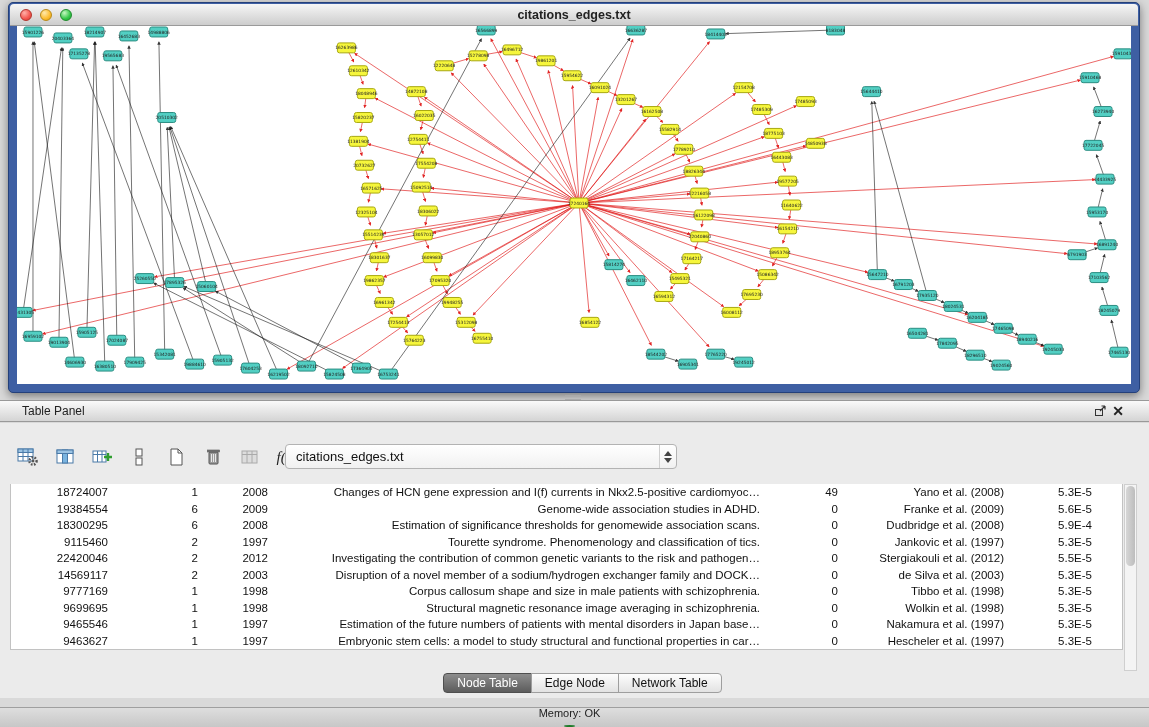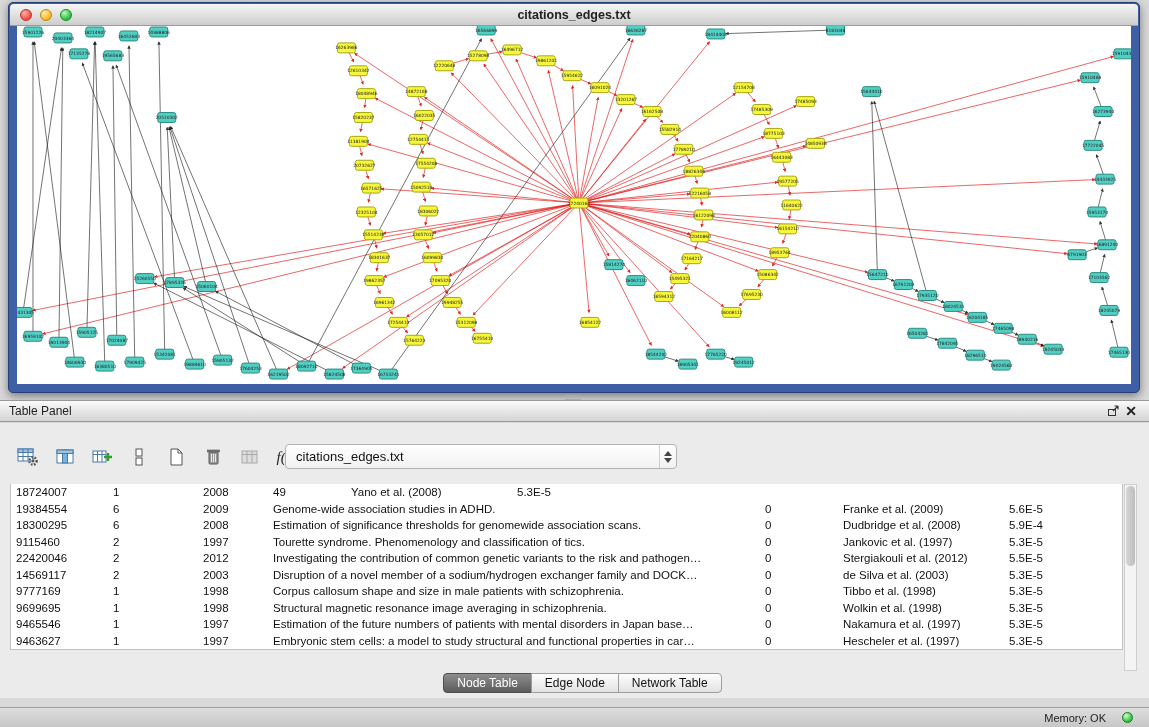--- a/index.html
+++ b/index.html
@@ -27,21 +27,21 @@
   .node-y { fill:#f6f63c; stroke:#a8a810; stroke-width:1; }
   .nlabel { font:4.4px "DejaVu Sans", sans-serif; fill:#222; text-anchor:middle; }
 
   
   .grip { position:absolute; left:565px; top:395px; width:16px; height:5px;
     border-top:1px solid #aaa; border-bottom:1px solid #aaa; }
 
   
   .panel-header { position:absolute; left:0; top:400px; width:1149px; height:22px;
     background:linear-gradient(#fafafa,#d4d4d4); border-top:1px solid #999; border-bottom:1px solid #999;
-    display:flex; align-items:center; padding:0 9px; font-size:12px; color:#222; }
+    display:flex; align-items:center; padding:0 22px; font-size:12px; color:#222; }
   .panel-header .spacer { flex:1; }
   .hdr-btn { width:18px; height:16px; display:flex; align-items:center; justify-content:center;
     background:none; border:none; cursor:default; color:#222; }
   .close-x { font-size:14px; font-weight:bold; line-height:14px; }
 
   .panel-body { position:absolute; left:0; top:423px; width:1149px; height:275px; background:#ebebeb; }
 
   .toolbar { position:absolute; left:14px; top:20px; height:28px; display:flex; align-items:center; gap:9px; }
   .tool-btn { width:28px; height:26px; background:none; border:none; display:flex; align-items:center; justify-content:center; }
   .fx { font-family:"Liberation Serif", serif; font-style:italic; font-size:15px; color:#222; }
@@ -53,21 +53,21 @@
     display:flex; flex-direction:column; align-items:center; justify-content:center; gap:2px; }
   .tri-up   { width:0; height:0; border-left:4px solid transparent; border-right:4px solid transparent; border-bottom:5px solid #444; }
   .tri-down { width:0; height:0; border-left:4px solid transparent; border-right:4px solid transparent; border-top:5px solid #444; }
 
   
   .tbl { position:absolute; left:10px; top:61px; width:1113px; }
   .thead { display:flex; border:1px solid #8e8e8e; background:#cfe7f4; }
   .th { font-size:12px; line-height:19px; text-align:center; color:#222;
     border-right:1px solid #9fb9c9; overflow:hidden; white-space:nowrap; }
   .th:last-child { border-right:none; }
-  .tbody { background:#fff; border:1px solid #c2c2c2; border-top:none; height:166px; overflow:hidden; }
+  .tbody { background:#fff; border:1px solid #c2c2c2; border-top:none; height:166px; overflow:hidden;text-align:right; }
   .tr { display:flex; height:16.5px; }
   .td { font-size:11.5px; line-height:16.5px; color:#111; padding-left:5px;
     white-space:nowrap; overflow:hidden; }
   .col0{width:97px}.col1{width:90px}.col2{width:70px}.col3{width:492px}
   .col4{width:78px}.col5{width:166px}.col6{width:88px}.colf{flex:1}
   .vscroll { position:absolute; left:1124px; top:61px; width:13px; height:187px;
     background:#f4f4f4; border:1px solid #cfcfcf; }
   .vthumb { position:absolute; left:1px; top:1px; width:9px; height:80px;
     background:linear-gradient(90deg,#d6d6d6,#bdbdbd); border-radius:5px; }
 
@@ -75,22 +75,22 @@
   .tabs { position:absolute; left:0; right:0; top:250px; display:flex; justify-content:center; }
   .tab { font-family:"Liberation Sans",sans-serif; font-size:12px; padding:2px 13px; height:20px;
     border:1px solid #9e9e9e; background:linear-gradient(#fdfdfd,#e2e2e2); color:#111; margin-left:-1px; }
   .tab:first-child { border-radius:4px 0 0 4px; margin-left:16px; }
   .tab:last-child  { border-radius:0 4px 4px 0; }
   .tab.active { background:linear-gradient(#8d8d8d,#5c5c5c); color:#fff; border-color:#4e4e4e; }
 
   
   .statusbar { position:absolute; left:0; bottom:0; width:1149px; height:20px;
     background:linear-gradient(#dedede,#c7c7c7); border-top:1px solid #9f9f9f;
-    display:flex; align-items:center; justify-content:flex-end; gap:16px; padding-right:16px;
-    font-size:11px; color:#222; }
+    display:flex; align-items:center; justify-content:flex-end; gap:6px; padding-right:10px;
+    font-size:11px; color:#222;flex-direction:column; }
   .led { width:11px; height:11px; border-radius:50%;
     background:radial-gradient(circle at 35% 30%, #d2ffd2, #45d24f 55%, #149222); border:1px solid #1d7a28; }
 </style>
 </head>
 <body>
 
 <div class="net-window">
   <div class="titlebar">
     <div class="lights">
       <span class="light red"></span>
@@ -825,20 +825,21 @@
         <span class="tri-down"></span>
     </span>
   </div>
 
   <div class="tbl">
     <div class="tbody">
         <div class="tr">
           <div class="td col0">18724007</div>
           <div class="td col1">1</div>
           <div class="td col2">2008</div>
+          <div class="td col3">Changes of HCN gene expression and I(f) currents in Nkx2.5-positive cardiomyoc…</div>
           <div class="td col4">49</div>
           <div class="td col5">Yano et al. (2008)</div>
           <div class="td col6">5.3E-5</div>
           <div class="td colf"></div>
         </div>
         <div class="tr">
           <div class="td col0">19384554</div>
           <div class="td col1">6</div>
           <div class="td col2">2009</div>
           <div class="td col3">Genome-wide association studies in ADHD.</div>

